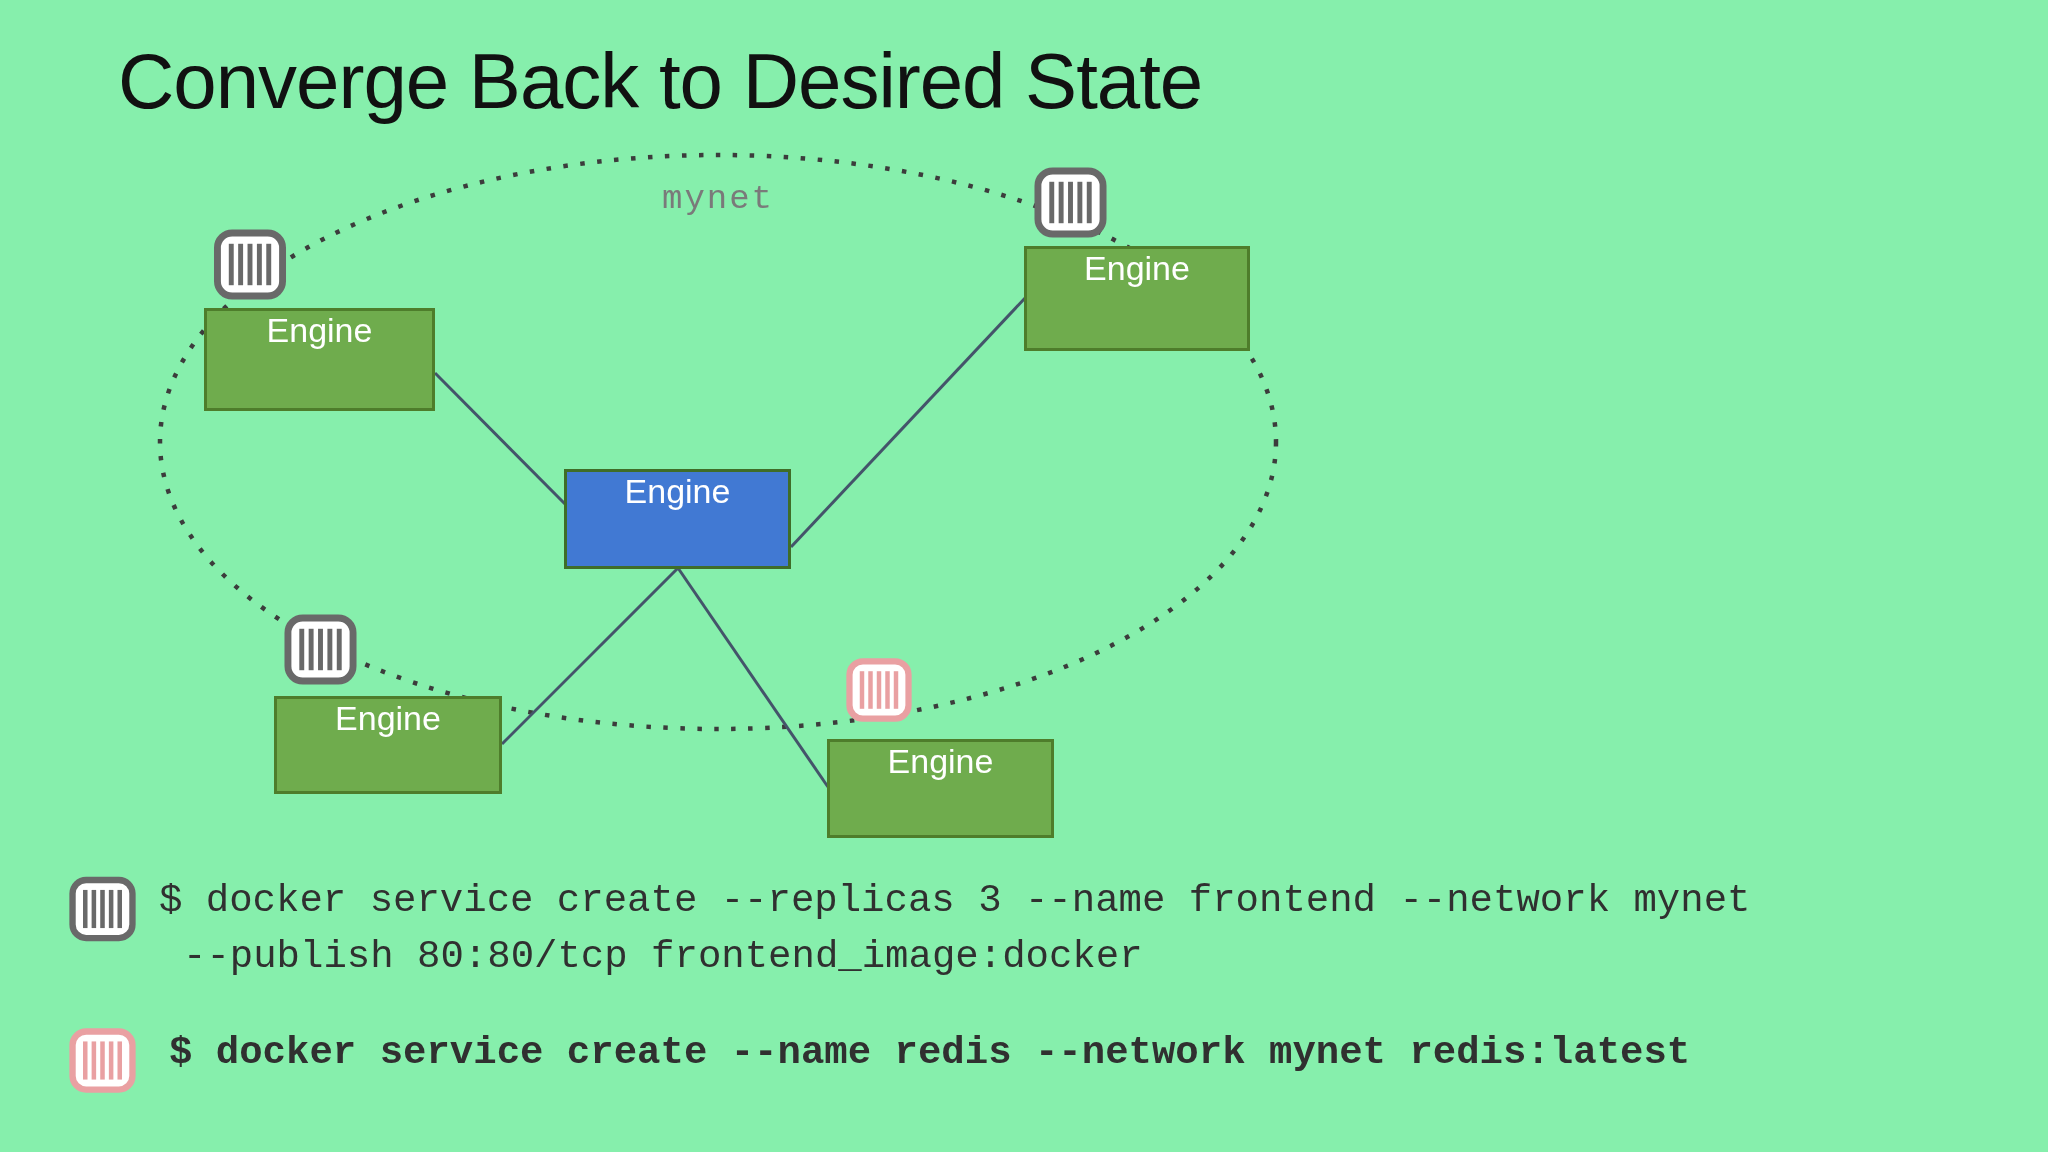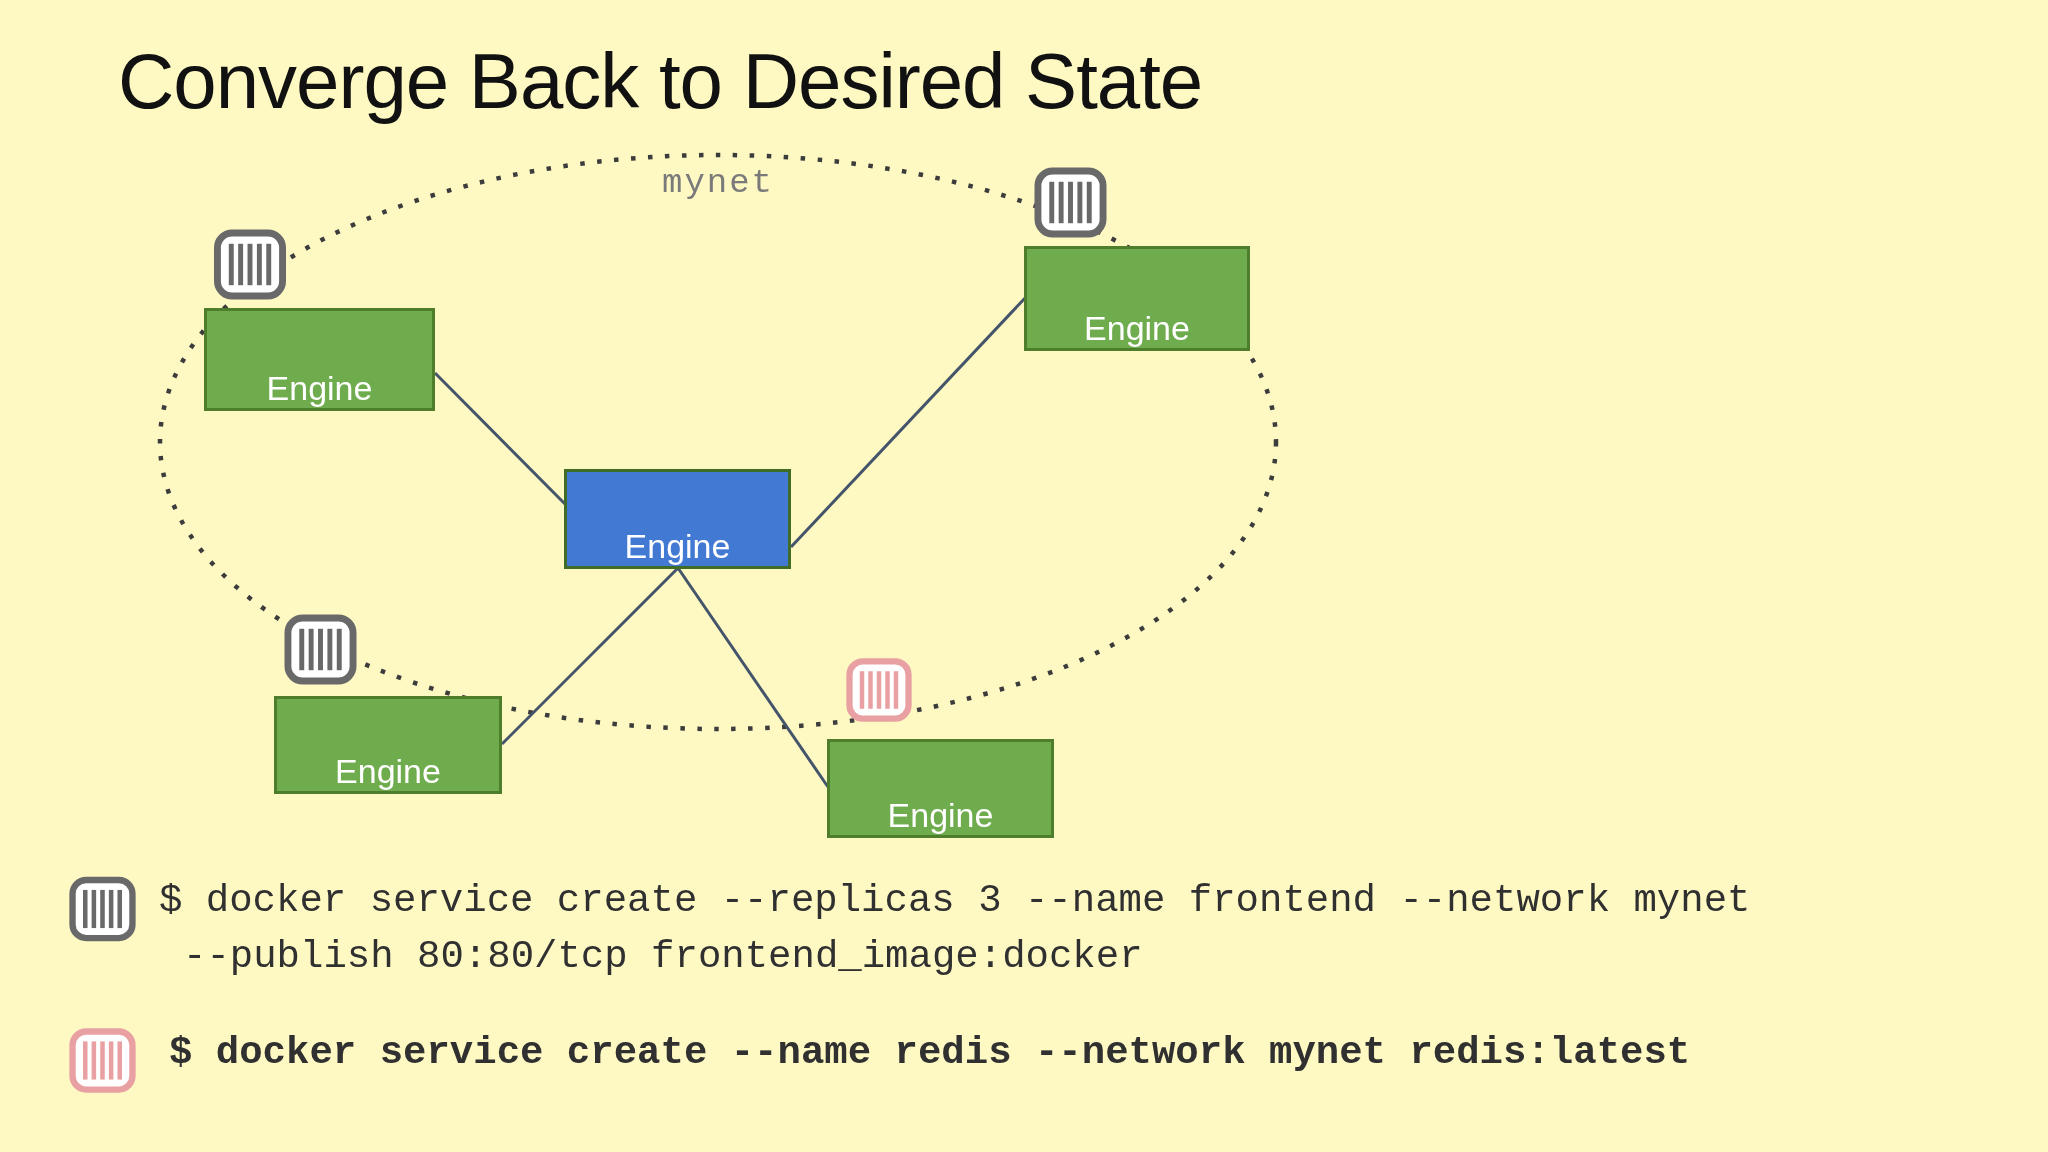--- a/index.html
+++ b/index.html
@@ -1,32 +1,32 @@
 <!DOCTYPE html>
 <html><head>
 <meta charset="utf-8">
 <style>
   html,body { margin:0; padding:0; background:#ffffff; }
   body { width:2048px; height:1152px; position:relative; overflow:hidden;
          font-family:"Liberation Sans", sans-serif; }
 
-  .slide { position:absolute; inset:0; background:#fef9c3; }
+  .slide { position:absolute; inset:0; background:#86efac; }
 
   .title { position:absolute; left:118px; top:36px; margin:0;
            font-size:78px; font-weight:500; letter-spacing:-1px; color:#111111;
            white-space:nowrap; }
 
   .diagram-svg { position:absolute; left:0; top:0; }
 
-  .net-label { position:absolute; left:662px; top:164px;
+  .net-label { position:absolute; left:662px; top:180px;
                font-family:"Liberation Mono", monospace;
                font-size:34px; color:#7a7a7a; letter-spacing:2px; }
 
   .engine { position:absolute; box-sizing:border-box;
-            display:flex; align-items:flex-end; justify-content:center;
+            display:flex; align-items:flex-start; justify-content:center;
             color:#ffffff; font-size:34px; font-weight:400;
             border:3px solid transparent; z-index:2; }
   .engine.green { background:#6fac4d; border-color:#4e7d2b; }
   .engine.blue  { background:#4179d3; border-color:#3f6d28; }
 
   .cicon { position:absolute; z-index:3; line-height:0; }
   .icon-gray { color:#696969; }
   .icon-red  { color:#e9a0a2; }
 
   .cmd-line { position:absolute; font-family:"Liberation Mono", monospace;

